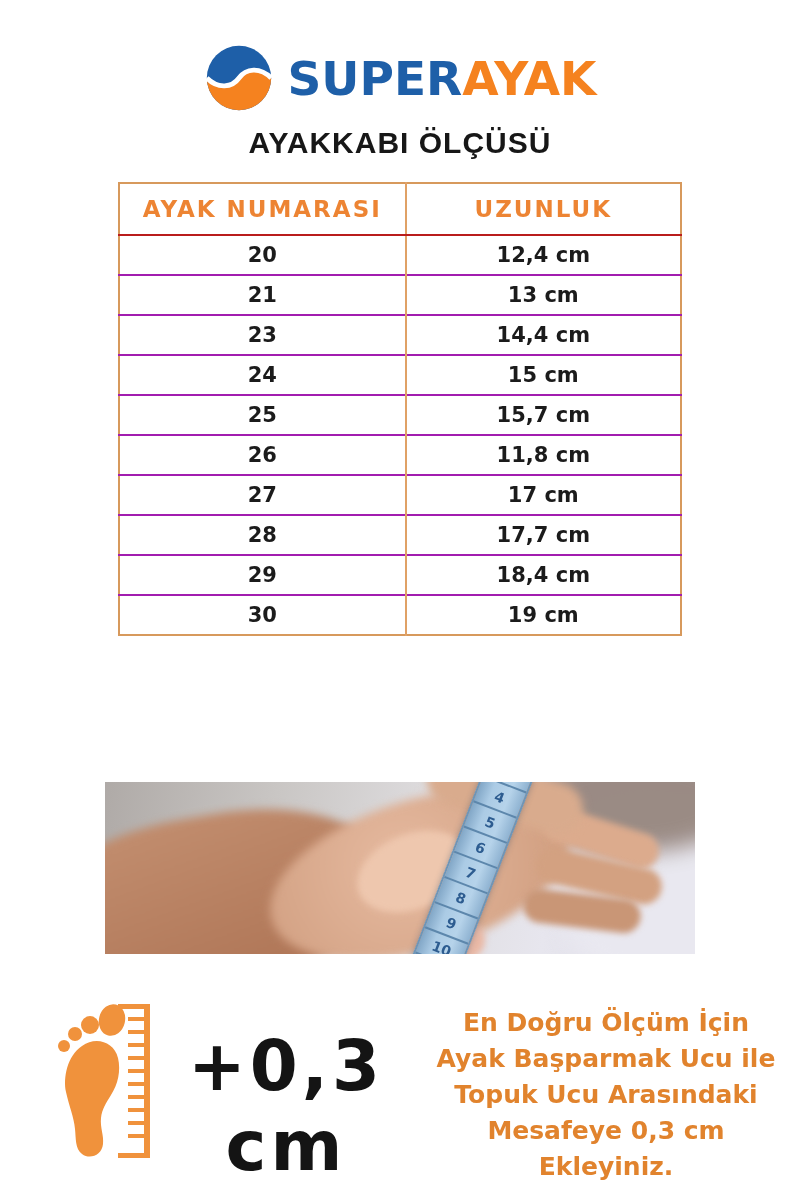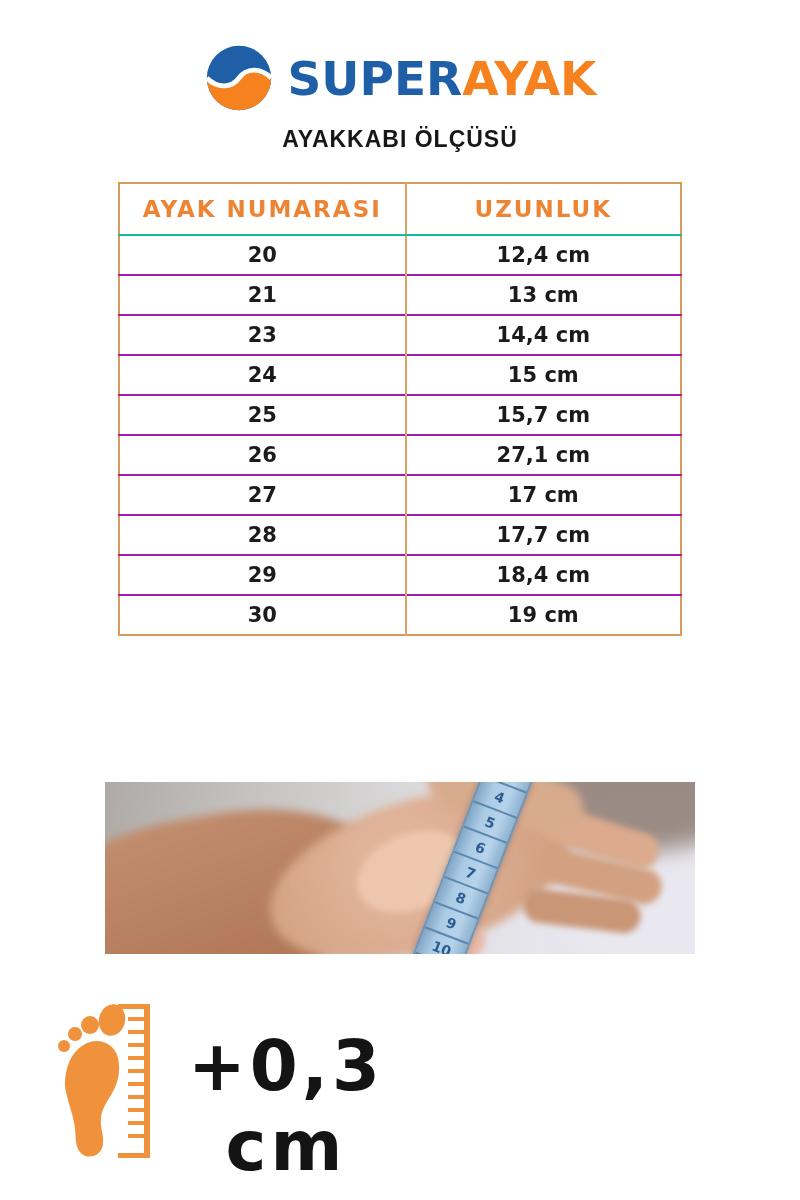--- a/index.html
+++ b/index.html
@@ -21,34 +21,34 @@
     font-size:47px; letter-spacing:0px; line-height:1;
     display:flex; align-items:center;
   }
   .logo-super { color:#1E5FA8; }
   .logo-land  { color:#F5821F; }
 
   
   .page-title {
     position:absolute; left:0; top:122px; width:800px;
     text-align:center; font-family:"Liberation Sans", sans-serif;
-    font-weight:bold; font-size:23px; letter-spacing:1px; color:#171717;
+    font-weight:bold; font-size:30px; letter-spacing:1px; color:#171717;
   }
 
   
   .size-table-wrap { position:absolute; left:118px; top:178px; width:564px; }
   table.size-table {
     width:564px; border-collapse:collapse; table-layout:fixed;
     border:2px solid #D7995C; background:#ffffff;
   }
   table.size-table col.c1 { width:51%; }
   table.size-table col.c2 { width:49%; }
   table.size-table th {
     height:52px; color:#ED8433; font-size:23px; font-weight:bold;
-    letter-spacing:2px; border-bottom:2px solid #14b8a6;
+    letter-spacing:2px; border-bottom:2px solid #b91c1c;
     font-family:"DejaVu Sans", sans-serif; text-align:center;
   }
   table.size-table td {
     height:40px; text-align:center; color:#1b1b1b;
     font-size:21px; font-weight:bold; font-family:"DejaVu Sans", sans-serif;
     border-top:2px solid #a21caf;
   }
   table.size-table th + th, table.size-table td + td { border-left:2px solid #E0A166; }
   table.size-table tbody tr:first-child td { border-top:none; }
 
@@ -155,21 +155,21 @@
           <tr>
             <td>24</td>
             <td>15 cm</td>
           </tr>
           <tr>
             <td>25</td>
             <td>15,7 cm</td>
           </tr>
           <tr>
             <td>26</td>
-            <td>27,1 cm</td>
+            <td>11,8 cm</td>
           </tr>
           <tr>
             <td>27</td>
             <td>17 cm</td>
           </tr>
           <tr>
             <td>28</td>
             <td>17,7 cm</td>
           </tr>
           <tr>
@@ -229,14 +229,20 @@
       <rect x="76" y="82" width="18" height="4"></rect>
       <rect x="76" y="95" width="18" height="4"></rect>
       <rect x="76" y="108" width="18" height="4"></rect>
       <rect x="76" y="121" width="18" height="4"></rect>
       <rect x="76" y="134" width="18" height="4"></rect>
     </g>
   </svg>
 
   <div class="add-label">+0,3 cm</div>
 
+  <div class="note-block">
+    <div>En Doğru Ölçüm İçin</div>
+    <div>Ayak Başparmak Ucu ile</div>
+    <div>Topuk Ucu Arasındaki</div>
+    <div>Mesafeye 0,3 cm Ekleyiniz.</div>
+  </div>
 
 </div>
 
 </body></html>

